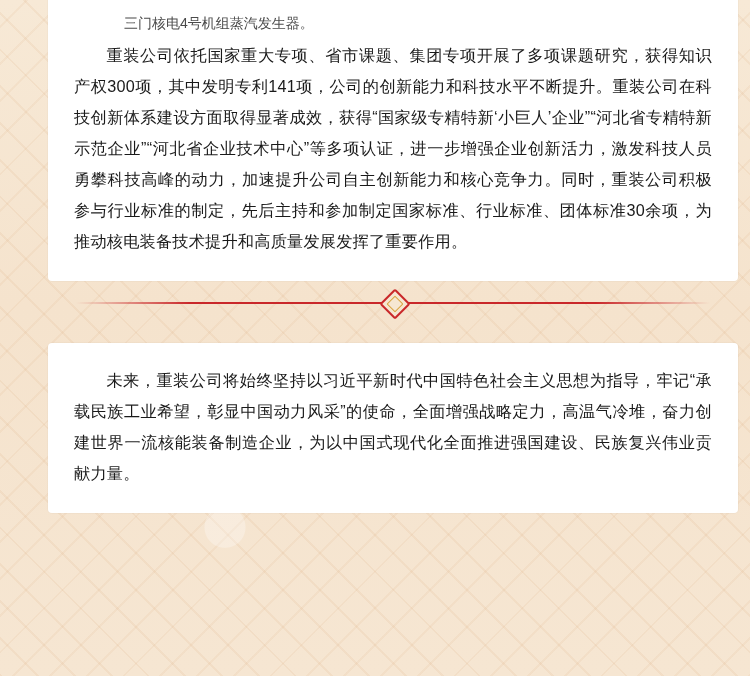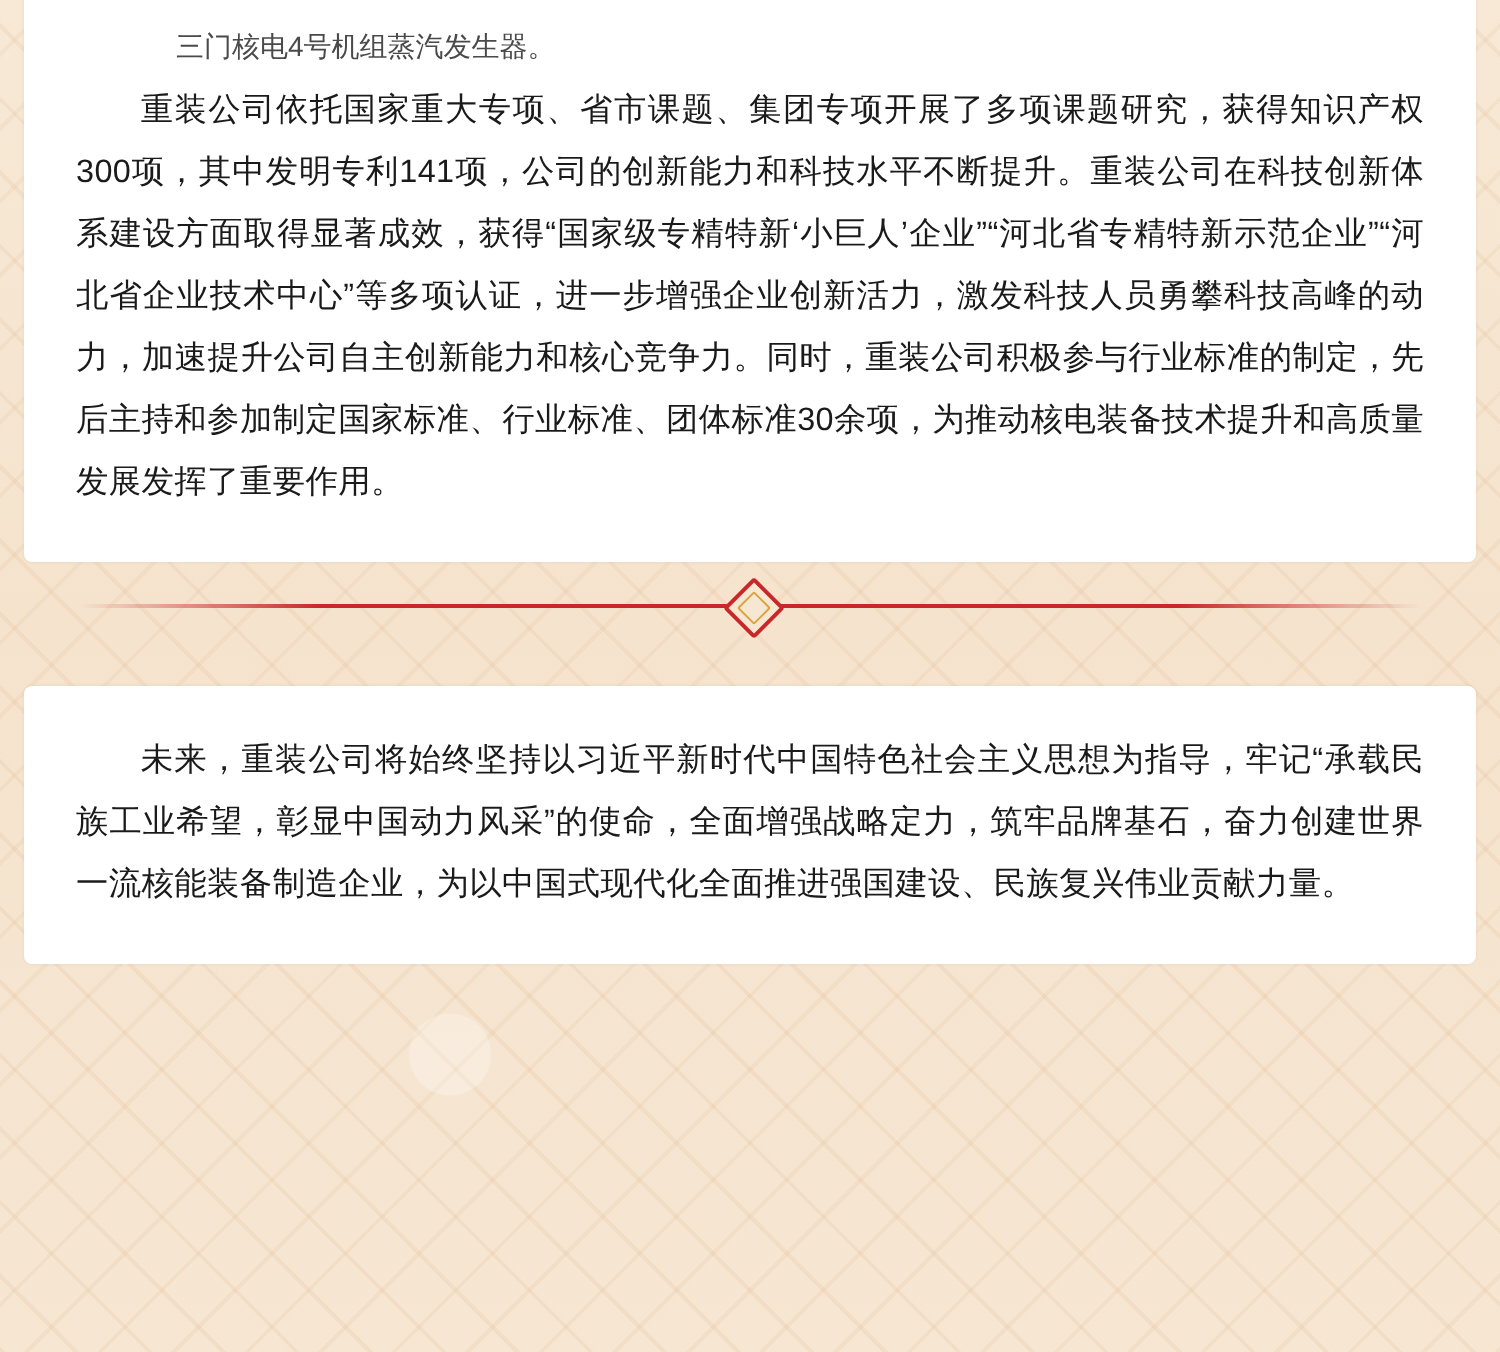--- a/index.html
+++ b/index.html
@@ -24,20 +24,21 @@
       radial-gradient(circle at 88% 30%, rgba(255,255,255,0.3) 0 22px, rgba(0,0,0,0) 23px),
       radial-gradient(circle at 30% 78%, rgba(255,255,255,0.28) 0 20px, rgba(0,0,0,0) 21px),
       repeating-linear-gradient(45deg, rgba(214,160,110,0.12) 0 2px, rgba(0,0,0,0) 2px 26px),
       repeating-linear-gradient(-45deg, rgba(214,160,110,0.10) 0 2px, rgba(0,0,0,0) 2px 26px),
       linear-gradient(180deg, #f7e9d6 0%, #f5e3cd 45%, #f6e6d2 100%);
   }
 
   .content-wrap {
     position: relative;
     z-index: 2;
+    padding-left: 36px;
   }
 
   
   .card {
     background: #ffffff;
     margin: 0 12px;
     border-radius: 4px;
     box-shadow: 0 0 0 1px rgba(0,0,0,0.02);
   }
   .card.top {
@@ -127,16 +128,16 @@
     <p class="caption">三门核电4号机组蒸汽发生器。</p>
     <p class="para">重装公司依托国家重大专项、省市课题、集团专项开展了多项课题研究，获得知识产权300项，其中发明专利141项，公司的创新能力和科技水平不断提升。重装公司在科技创新体系建设方面取得显著成效，获得“国家级专精特新‘小巨人’企业”“河北省专精特新示范企业”“河北省企业技术中心”等多项认证，进一步增强企业创新活力，激发科技人员勇攀科技高峰的动力，加速提升公司自主创新能力和核心竞争力。同时，重装公司积极参与行业标准的制定，先后主持和参加制定国家标准、行业标准、团体标准30余项，为推动核电装备技术提升和高质量发展发挥了重要作用。</p>
   </div>
 
   <div class="divider">
     <div class="bar"></div>
     <div class="diamond"></div>
   </div>
 
   <div class="card bottom">
-    <p class="para tight">未来，重装公司将始终坚持以习近平新时代中国特色社会主义思想为指导，牢记“承载民族工业希望，彰显中国动力风采”的使命，全面增强战略定力，筑牢品牌基石，奋力创建世界一流核能装备制造企业，为以中国式现代化全面推进强国建设、民族复兴伟业贡献力量。</p>
+    <p class="para tight">未来，重装公司将始终坚持以习近平新时代中国特色社会主义思想为指导，牢记“承载民族工业希望，彰显中国动力风采”的使命，全面增强战略定力，高温气冷堆，奋力创建世界一流核能装备制造企业，为以中国式现代化全面推进强国建设、民族复兴伟业贡献力量。</p>
   </div>
 
 </div>
 
 </body></html>

